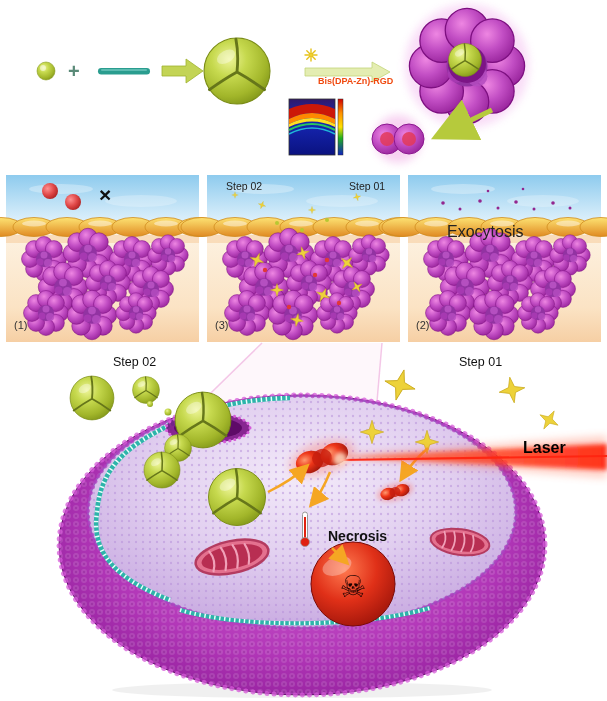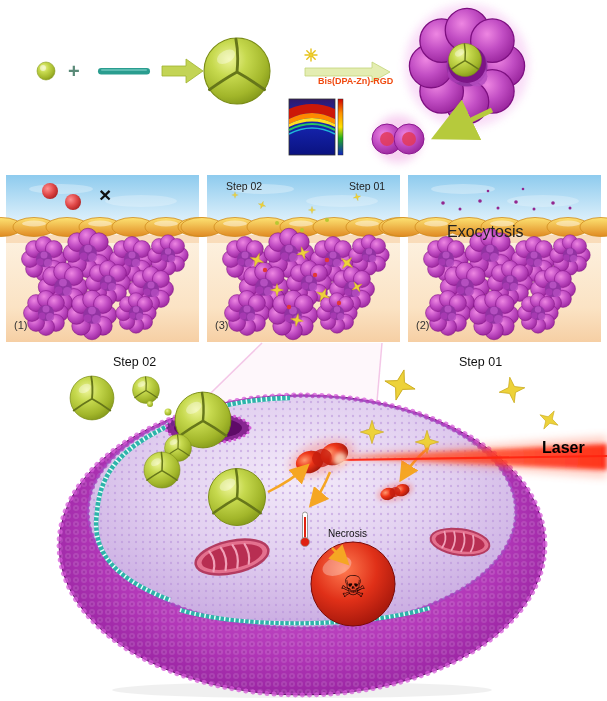--- a/index.html
+++ b/index.html
@@ -14,22 +14,22 @@
   .cross{left:99px;top:184px;font-size:21px;font-weight:bold;color:#101010;}
   .p-step02{left:226px;top:181px;font-size:10.5px;color:#222;}
   .p-step01{left:349px;top:181px;font-size:10.5px;color:#222;}
   .exo{left:447px;top:224px;font-size:16px;color:#222;}
   .idx{font-size:11px;color:#333;}
   .idx1{left:14px;top:320px;}
   .idx3{left:215px;top:320px;}
   .idx2{left:416px;top:320px;}
   .c-step02{left:113px;top:356px;font-size:12.5px;color:#111;}
   .c-step01{left:459px;top:356px;font-size:12.5px;color:#111;}
-  .laser{left:523px;top:440px;font-size:16px;font-weight:bold;color:#000;margin-left:19px;}
-  .necrosis{left:328px;top:529px;font-size:10px;font-weight:normal;color:#111;}
+  .laser{left:523px;top:440px;font-size:16px;font-weight:bold;color:#000;}
+  .necrosis{left:328px;top:529px;font-size:14px;font-weight:bold;color:#111;}
 </style>
 </head>
 <body>
 
 <div class="canvas">
 
 <svg width="607" height="701" viewBox="0 0 607 701">
 <defs>
   <radialGradient id="gG" cx=".38" cy=".32" r=".75">
     <stop offset="0" stop-color="#eef59a"></stop>

